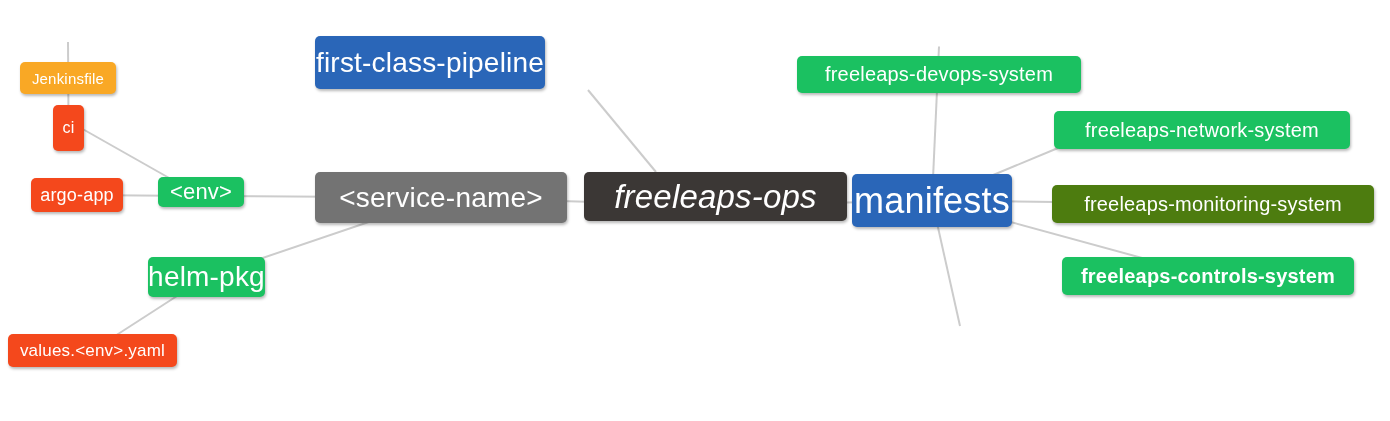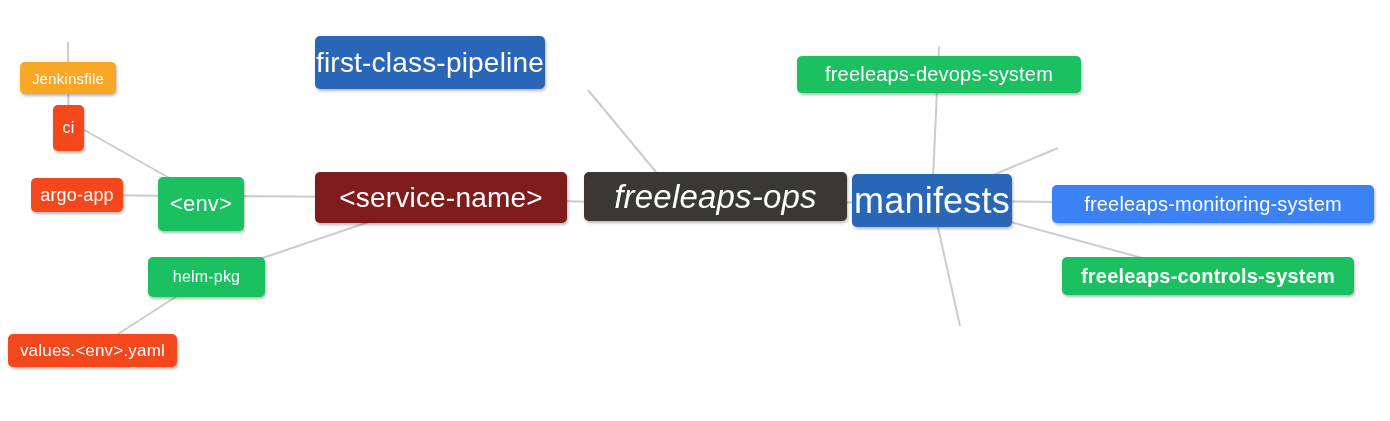--- a/index.html
+++ b/index.html
@@ -54,23 +54,24 @@
       <line x1="932" y1="200.5" x2="939" y2="46.5" stroke="#cccccc" stroke-width="2"></line>
       <line x1="932" y1="200.5" x2="1058" y2="148" stroke="#cccccc" stroke-width="2"></line>
       <line x1="932" y1="200.5" x2="1213" y2="204" stroke="#cccccc" stroke-width="2"></line>
       <line x1="932" y1="200.5" x2="1208" y2="276" stroke="#cccccc" stroke-width="2"></line>
       <line x1="932" y1="200.5" x2="960" y2="326" stroke="#cccccc" stroke-width="2"></line>
     </svg>
 
 <div class="node" style="left: 20px; top: 26px; width: 96px; height: 32px; background: rgb(249, 168, 37); font-size: 15px; color: rgb(255, 255, 255); margin-top: 36px;">Jenkinsfile</div>
     <div class="node" style="left: 53px; top: 105px; width: 31px; height: 46px; background: rgb(244, 72, 28); font-size: 16px; color: rgb(255, 255, 255);">ci</div>
     <div class="node" style="left: 31px; top: 178px; width: 92px; height: 34px; background: rgb(244, 72, 28); font-size: 18px; color: rgb(255, 255, 255);">argo-app</div>
-    <div class="node" style="left: 158px; top: 177px; width: 86px; height: 54px; background: rgb(27, 193, 97); font-size: 22px; color: rgb(255, 255, 255);">&lt;env&gt;</div>
-    <div class="node" style="left: 148px; top: 257px; width: 117px; height: 40px; background: rgb(27, 193, 97); font-size: 16px; color: rgb(255, 255, 255);">helm-pkg</div>
+    <div class="node" style="left: 158px; top: 177px; width: 86px; height: 30px; background: rgb(27, 193, 97); font-size: 22px; color: rgb(255, 255, 255);">&lt;env&gt;</div>
+    <div class="node" style="left: 148px; top: 257px; width: 117px; height: 40px; background: rgb(27, 193, 97); font-size: 28px; color: rgb(255, 255, 255);">helm-pkg</div>
     <div class="node" style="left: 8px; top: 334px; width: 169px; height: 33px; background: rgb(244, 72, 28); font-size: 17px; color: rgb(255, 255, 255);">values.&lt;env&gt;.yaml</div>
     <div class="node" style="left: 315px; top: 36px; width: 230px; height: 53px; background: rgb(42, 102, 184); font-size: 28px; color: rgb(255, 255, 255);">first-class-pipeline</div>
-    <div class="node" style="left: 315px; top: 172px; width: 252px; height: 51px; background: #7f1d1d; font-size: 28px; color: rgb(255, 255, 255);">&lt;service-name&gt;</div>
+    <div class="node" style="left: 315px; top: 172px; width: 252px; height: 51px; background: #737373; font-size: 28px; color: rgb(255, 255, 255);">&lt;service-name&gt;</div>
     <div class="node" style="left: 584px; top: 172px; width: 263px; height: 49px; background: rgb(59, 55, 53); font-size: 33px; color: rgb(255, 255, 255); font-style: italic;">freeleaps-ops</div>
     <div class="node" style="left: 852px; top: 174px; width: 160px; height: 53px; background: rgb(42, 102, 184); font-size: 36px; color: rgb(255, 255, 255);">manifests</div>
     <div class="node" style="left: 797px; top: 28px; width: 284px; height: 37px; background: rgb(27, 193, 97); font-size: 20px; color: rgb(255, 255, 255); margin-top: 28px;">freeleaps-devops-system</div>
-    <div class="node" style="left: 1052px; top: 185px; width: 322px; height: 38px; background: #3b82f6; font-size: 20px; color: rgb(255, 255, 255);">freeleaps-monitoring-system</div>
+    <div class="node" style="left: 1054px; top: 111px; width: 296px; height: 38px; background: rgb(27, 193, 97); font-size: 20px; color: rgb(255, 255, 255);">freeleaps-network-system</div>
+    <div class="node" style="left: 1052px; top: 185px; width: 322px; height: 38px; background: #4d7c0f; font-size: 20px; color: rgb(255, 255, 255);">freeleaps-monitoring-system</div>
     <div class="node" style="left: 1062px; top: 257px; width: 292px; height: 38px; background: rgb(27, 193, 97); font-size: 20px; color: rgb(255, 255, 255); font-weight: bold;">freeleaps-controls-system</div>
   </div>
 
 </body></html>

